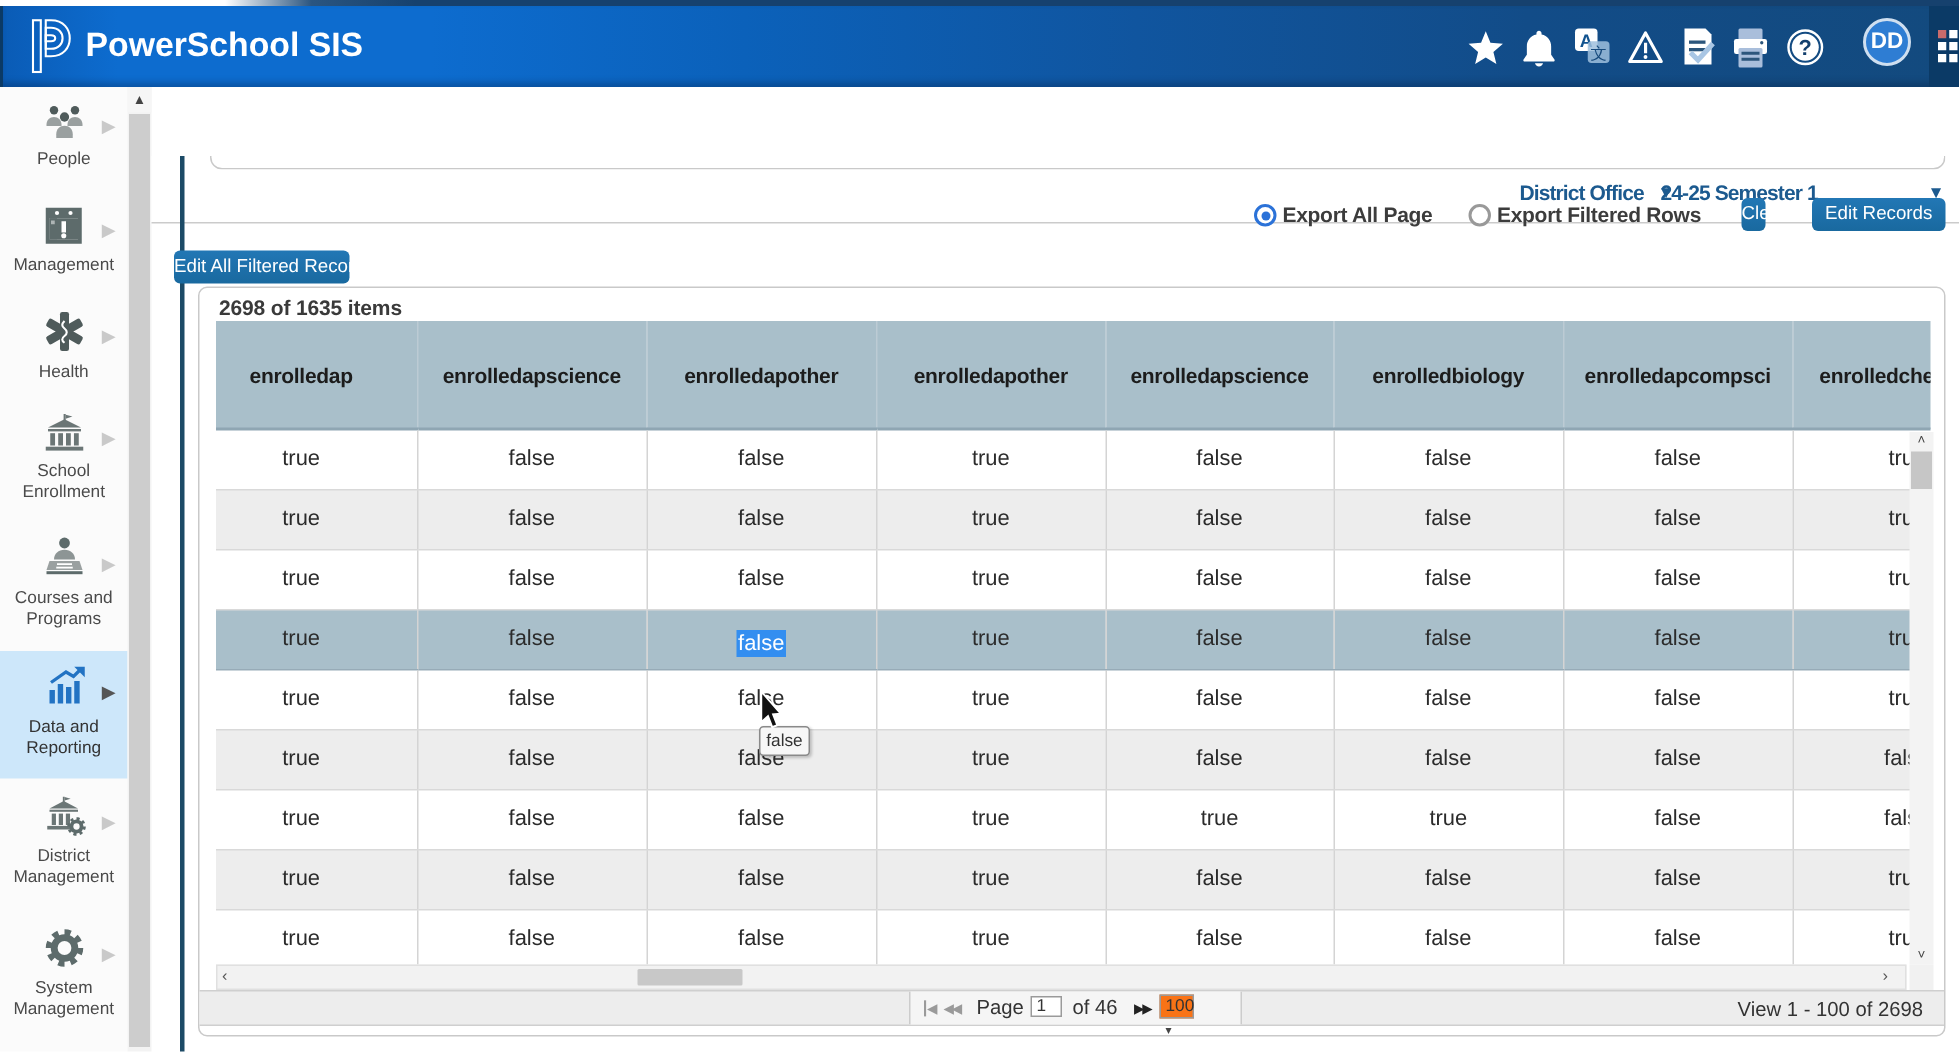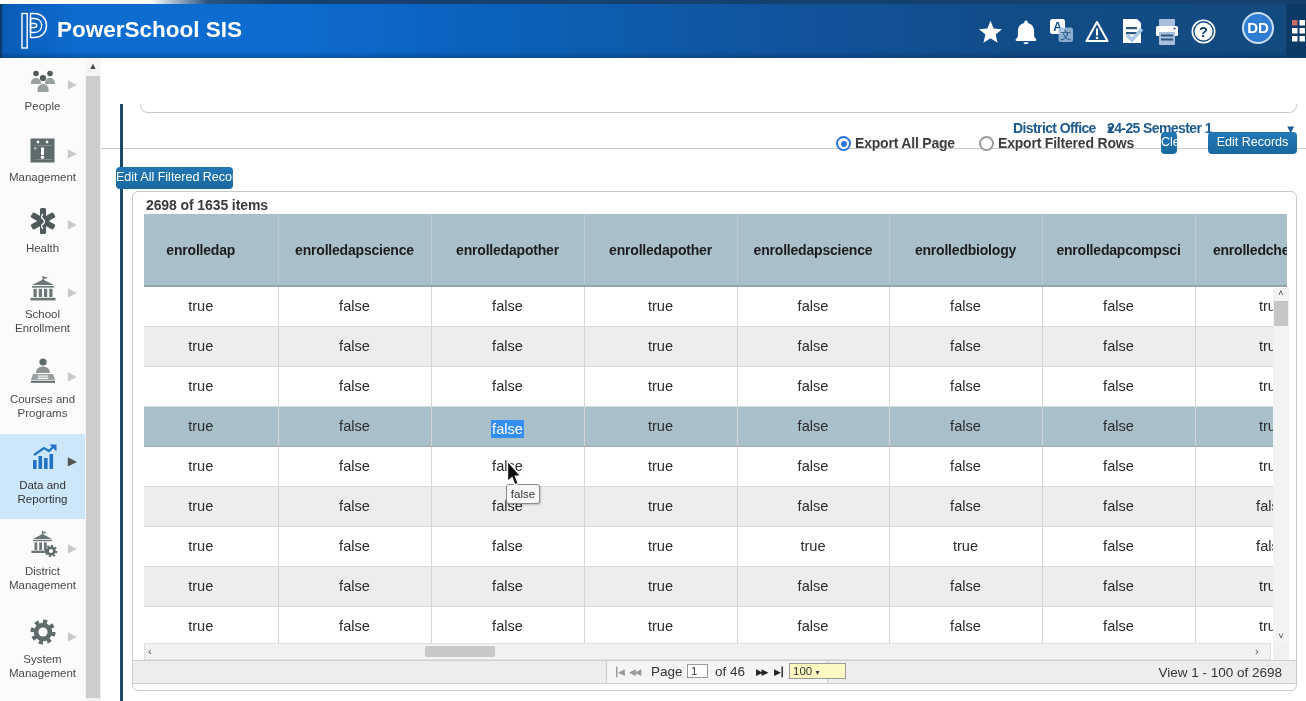--- a/index.html
+++ b/index.html
@@ -430,21 +430,21 @@
   <div class="abs" style="left:1140px;top:451px;width:16px;height:17px;background:#f1f1f1"></div>
   <div id="pager">
     <div id="pagerbox">
       <span class="abs" style="left:7px;top:6px;color:#9a9a9a;font-size:9px;letter-spacing:-1.5px">┃◀</span>
       <span class="abs" style="left:22px;top:6px;color:#9a9a9a;font-size:9px;letter-spacing:-1.5px">◀◀</span>
       <span class="abs" style="left:44px;top:3px;">Page</span>
       <span class="abs" style="left:80px;top:3px;width:21px;height:14px;background:#fff;border:1px solid #9a9a9a;font-size:11.5px;padding-left:3px;">1</span>
       <span class="abs" style="left:108px;top:3px;">of 46</span>
       <span class="abs" style="left:149px;top:6px;color:#222;font-size:9px;letter-spacing:-1.5px">▶▶</span>
       <span class="abs" style="left:167px;top:6px;color:#222;font-size:9px;letter-spacing:-1.5px">▶┃</span>
-      <span class="abs" style="left:182px;top:2px;width:57px;height:16px;background:#fef9c3;border:1px solid #9a9a9a;font-size:11.5px;padding-left:3px;line-height:15px;">100 <span style="font-size:8px;color:#444">▾</span></span>
+      <span class="abs" style="left:166px;top:2px;width:23px;height:16px;background:#f97316;border:1px solid #9a9a9a;font-size:11.5px;padding-left:3px;line-height:15px;">100 <span style="font-size:8px;color:#444">▾</span></span>
     </div>
     <div id="viewinfo">View 1 - 100 of 2698</div>
   </div>
 </div>
 
 <div id="tooltip">false</div>
 <svg class="abs" style="left:506px;top:460px" width="16" height="29" viewBox="0 0 16 29">
   <path d="M1.5 1 L1.5 21.5 L6 17.5 L8.8 24.8 L12.2 23.4 L9.4 16.2 L14.5 15.8 Z" fill="#111" stroke="#fff" stroke-width="1.3"></path>
 </svg>
 

